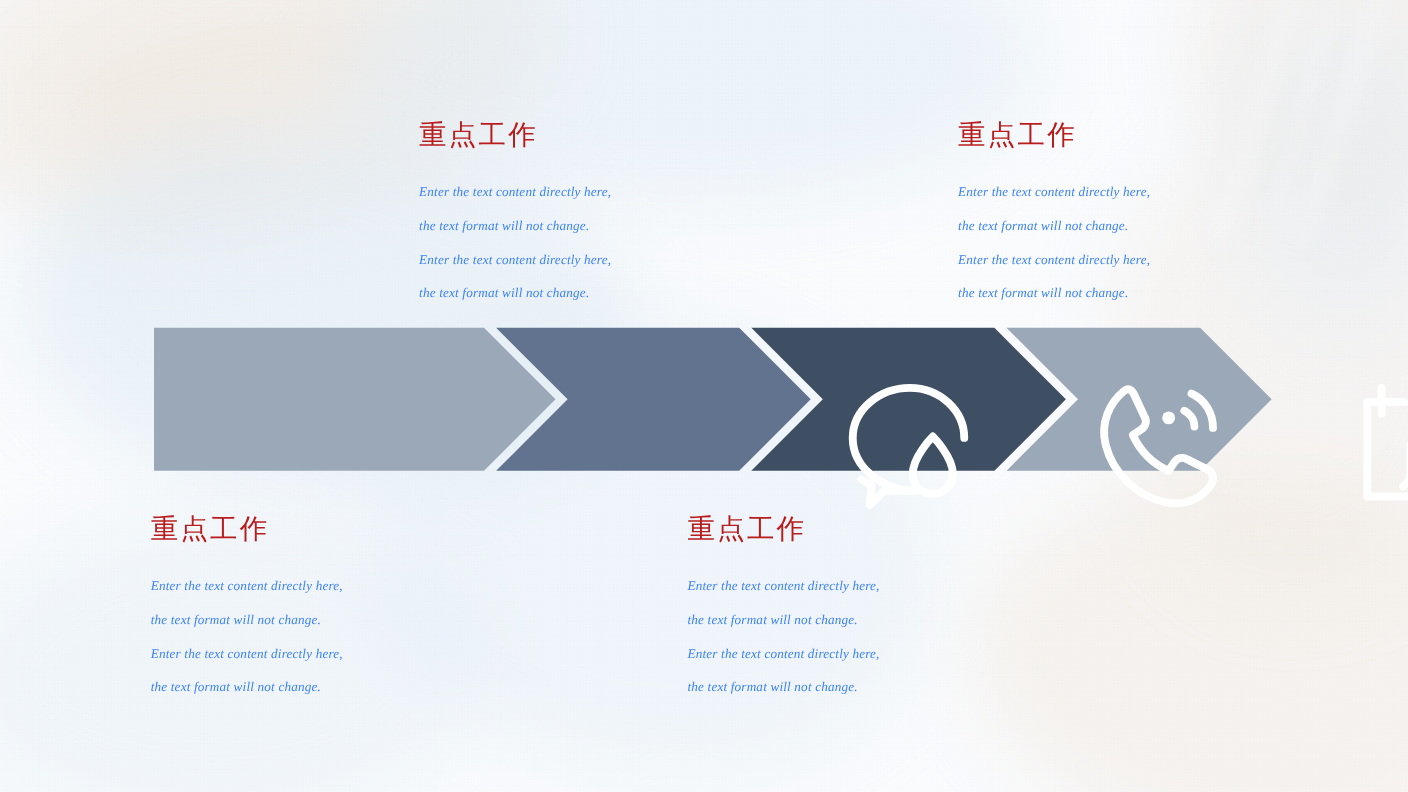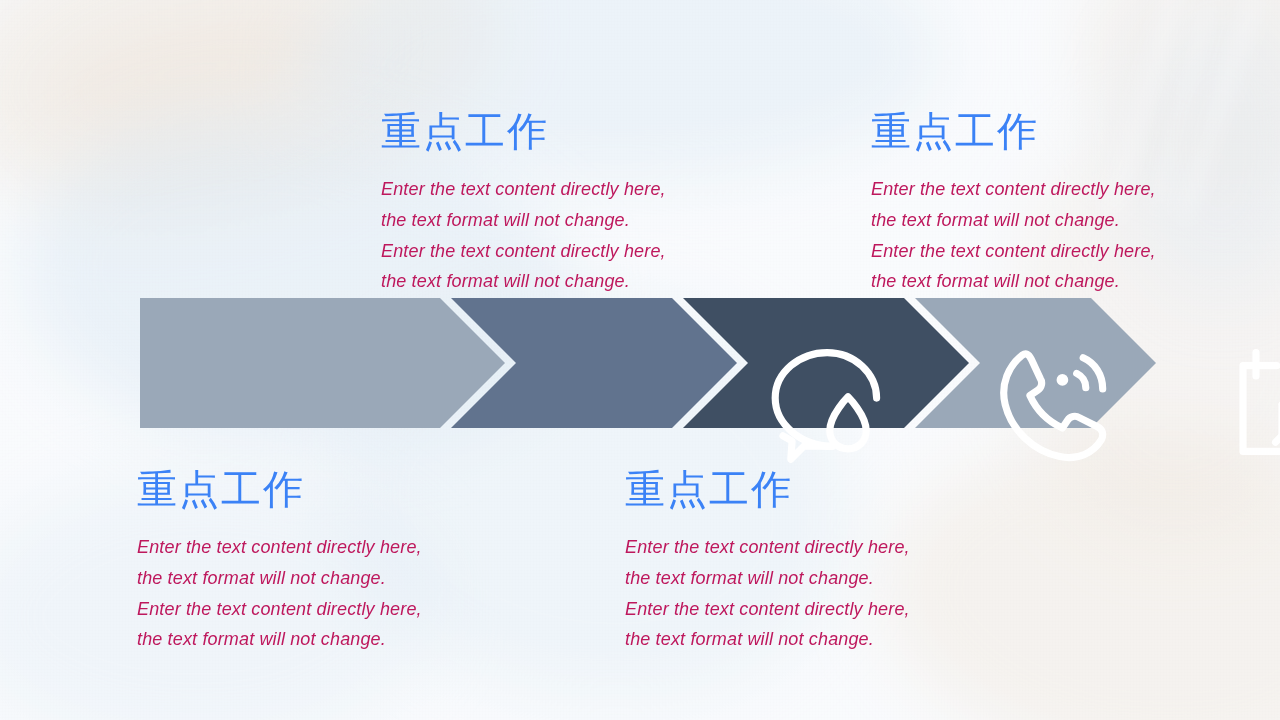--- a/index.html
+++ b/index.html
@@ -122,34 +122,34 @@
     inset: 0;
     background: rgba(252, 253, 254, 0.42);
   }
 
   
   .text-block {
     position: absolute;
     z-index: 5;
   }
   .tb-heading {
-    font-family: Liberation Serif, serif;
-    font-size: 40px;
+    font-family: Liberation Mono, monospace;
+    font-size: 25px;
     font-weight: 400;
-    color: #3b82f6;
+    color: #b91c1c;
     letter-spacing: 2px;
     line-height: 1;
     margin: 0 0 22px 0;
     white-space: nowrap;
   }
   .tb-body {
-    font-family: Liberation Sans, sans-serif;
+    font-family: Liberation Serif, serif;
     font-style: italic;
-    font-size: 18px;
-    color: #be185d;
+    font-size: 12px;
+    color: #3b82f6;
     line-height: 30.8px;
     letter-spacing: 0.15px;
     white-space: nowrap;
   }
   .tb-line { display: block; }
 
   
   #block-1 { left: 381px; top: 112px; }
   #block-2 { left: 871px; top: 112px; }
   #block-3 { left: 137px; top: 470px; }

